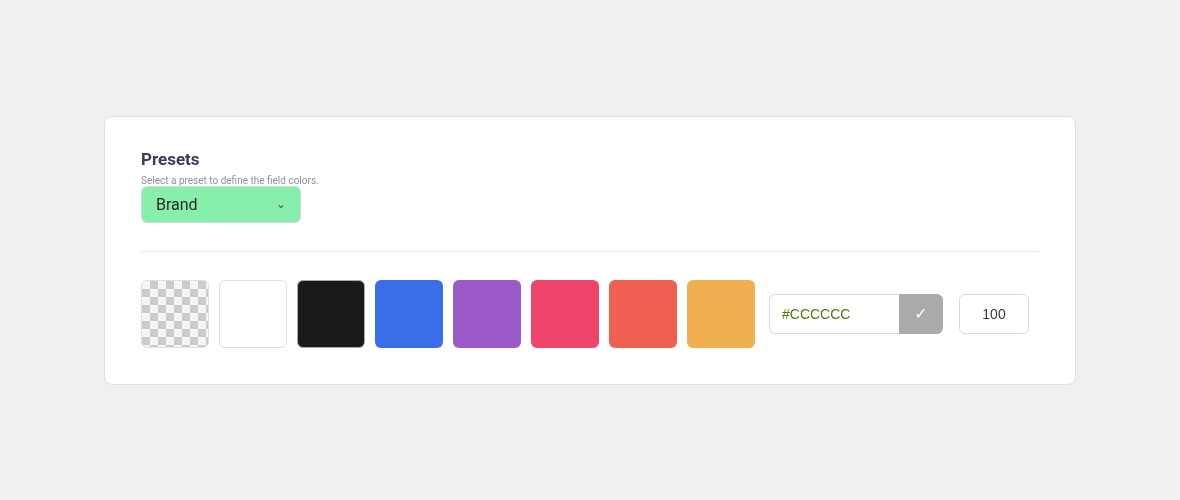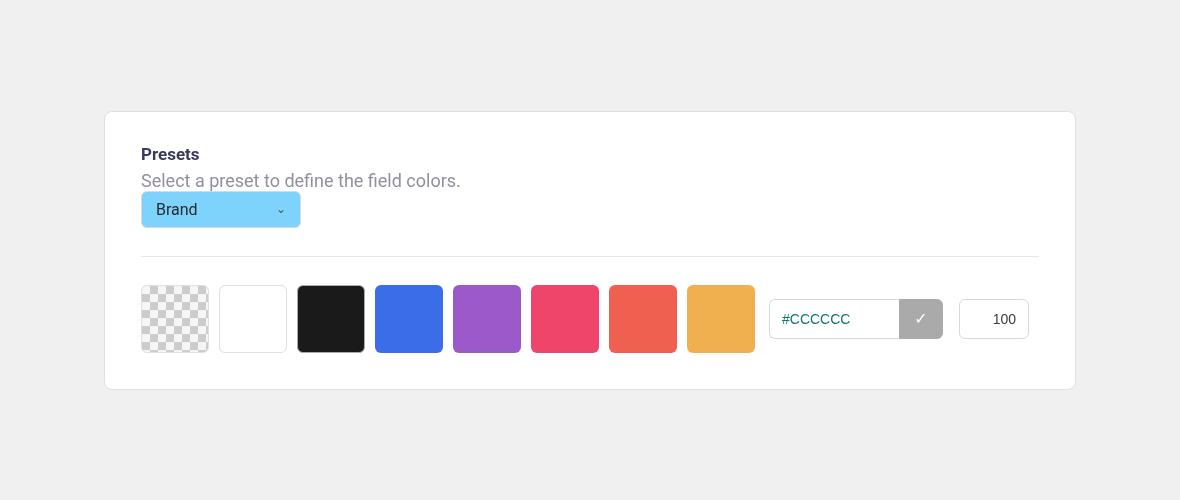--- a/index.html
+++ b/index.html
@@ -27,31 +27,31 @@
     }
 
     .presets-title {
       font-size: 17px;
       font-weight: 700;
       color: #3a3a5c;
       margin-bottom: 6px;
     }
 
     .presets-subtitle {
-      font-size: 18px;
+      font-size: 10px;
       color: #9090a0;
     }
 
     .preset-select-wrapper {
       display: inline-flex;
       align-items: center;
       border: 1px solid #d8d8e0;
       border-radius: 6px;
       padding: 8px 14px;
-      background: #7dd3fc;
+      background: #86efac;
       cursor: pointer;
       gap: 10px;
       min-width: 160px;
     }
 
     .preset-select-label {
       font-size: 16px;
       color: #2a2a2a;
       flex: 1;
     }
@@ -127,21 +127,21 @@
       border-color: transparent;
     }
 
     .hex-input {
       border: 1px solid #d8d8e0;
       border-right: none;
       border-radius: 6px 0 0 6px;
       padding: 0 12px;
       height: 40px;
       font-size: 14px;
-      color: #0f766e;
+      color: #4d7c0f;
       width: 130px;
       outline: none;
     }
 
     .confirm-button {
       width: 44px;
       height: 40px;
       background: #aaaaaa;
       border: 1px solid #aaaaaa;
       border-radius: 0 6px 6px 0;
@@ -159,21 +159,21 @@
 
     .opacity-input {
       border: 1px solid #d8d8e0;
       border-radius: 6px;
       padding: 0 12px;
       height: 40px;
       font-size: 14px;
       color: #3a3a3a;
       width: 70px;
       outline: none;
-      text-align: right;
+      text-align: center;
       margin-left: 6px;
     }
 
     .hex-confirm-group {
       display: flex;
       align-items: center;
       margin-left: 4px;
     }
   </style>
 </head>

